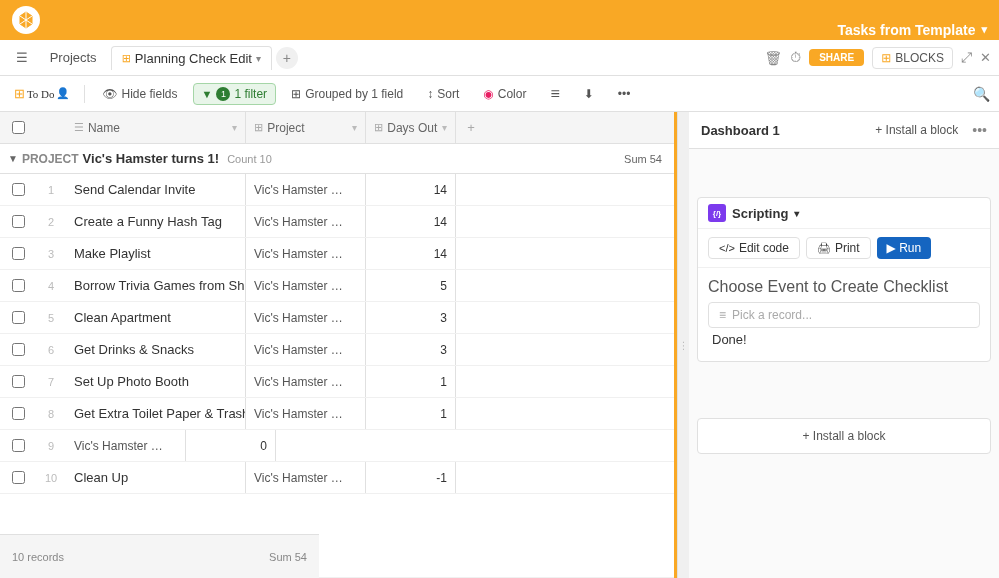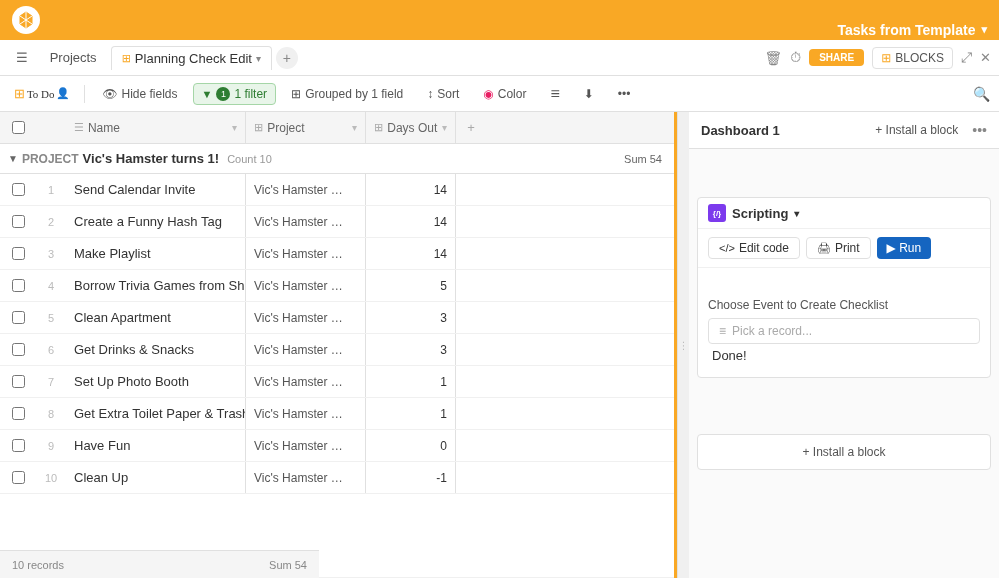--- a/index.html
+++ b/index.html
@@ -170,21 +170,21 @@
       color: #aaa; font-size: 12px; cursor: pointer;
       border-bottom: 1px solid #f0f0f0;
     }
 
     
     .table-footer {
       position: absolute;
       bottom: 0;
       left: 0;
       right: 680px;
-      height: 28px;
+      height: 44px;
       background: #f5f5f5;
       border-top: 1px solid #e0e0e0;
       display: flex;
       align-items: center;
       padding: 0 12px;
       font-size: 11px;
       color: #888;
       justify-content: space-between;
     }
 
@@ -227,21 +227,21 @@
     .scripting-title { display: flex; align-items: center; gap: 6px; font-size: 13px; font-weight: 600; color: #333; }
     .scripting-icon { width: 18px; height: 18px; background: #7c3aed; border-radius: 3px; display: flex; align-items: center; justify-content: center; color: #fff; font-size: 9px; }
     .script-btn {
       display: flex; align-items: center; gap: 4px;
       padding: 3px 10px; border-radius: 4px; font-size: 12px; cursor: pointer;
       border: 1px solid #e0e0e0; background: #fff; color: #333;
     }
     .run-btn { background: #1565c0; color: #fff; border: none; }
 
     .script-body { padding: 10px; }
-    .choose-event-label { font-size: 12px; color: #555; margin-bottom: 6px; margin-top: 20px; }
+    .choose-event-label { font-size: 16px; color: #555; margin-bottom: 6px; }
     .pick-record-input {
       display: flex; align-items: center; gap: 6px;
       border: 1px solid #e0e0e0; border-radius: 4px;
       padding: 5px 10px; font-size: 12px; color: #aaa; cursor: pointer;
       background: #fff;
     }
     .done-text { font-size: 13px; color: #333; padding: 4px; }
 
     .install-block-bottom {
       margin: 8px;
@@ -449,21 +449,20 @@
       <div class="row-num">8</div>
       <div class="row-name" title="Get Extra Toilet Paper &amp; Trash Bags">Get Extra Toilet Paper &amp; Trash Bags</div>
       <div class="row-project" title="Vic's Hamster turns 1!">Vic's Hamster …</div>
       <div class="row-days">1</div>
     </div>
         <div class="table-row">
       <div class="row-checkbox">
         <input type="checkbox" style="cursor: pointer;">
       </div>
       <div class="row-num">9</div>
-      <div class="row-name" title="Have Fun">Have Fun</div>
       <div class="row-project" title="Vic's Hamster turns 1!">Vic's Hamster …</div>
       <div class="row-days">0</div>
     </div>
         <div class="table-row">
       <div class="row-checkbox">
         <input type="checkbox" style="cursor: pointer;">
       </div>
       <div class="row-num">10</div>
       <div class="row-name" title="Clean Up">Clean Up</div>
       <div class="row-project" title="Vic's Hamster turns 1!">Vic's Hamster …</div>

